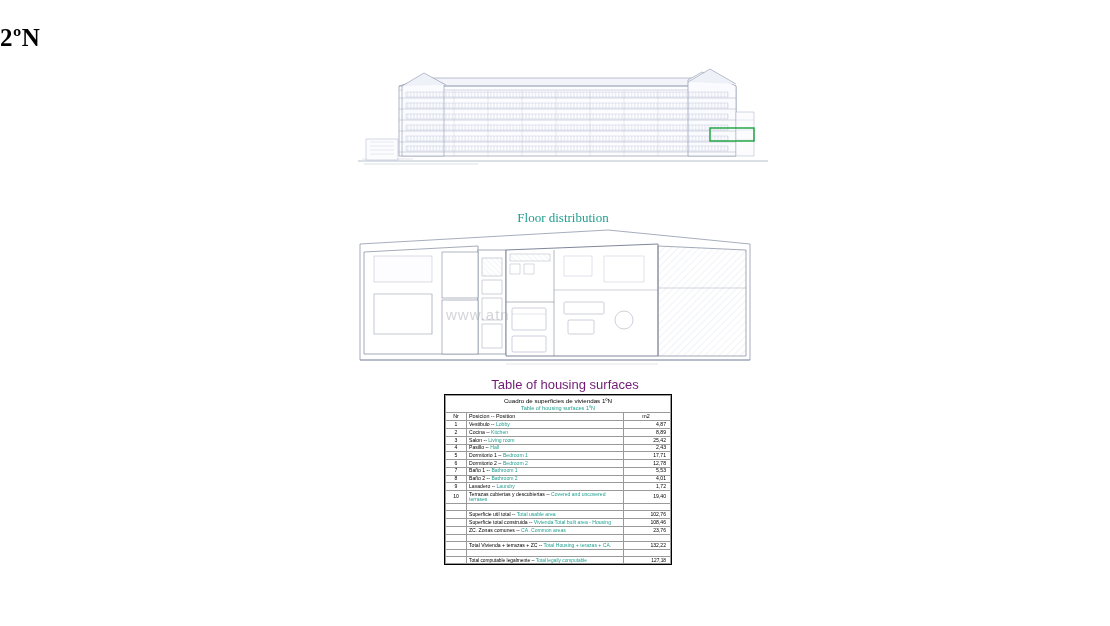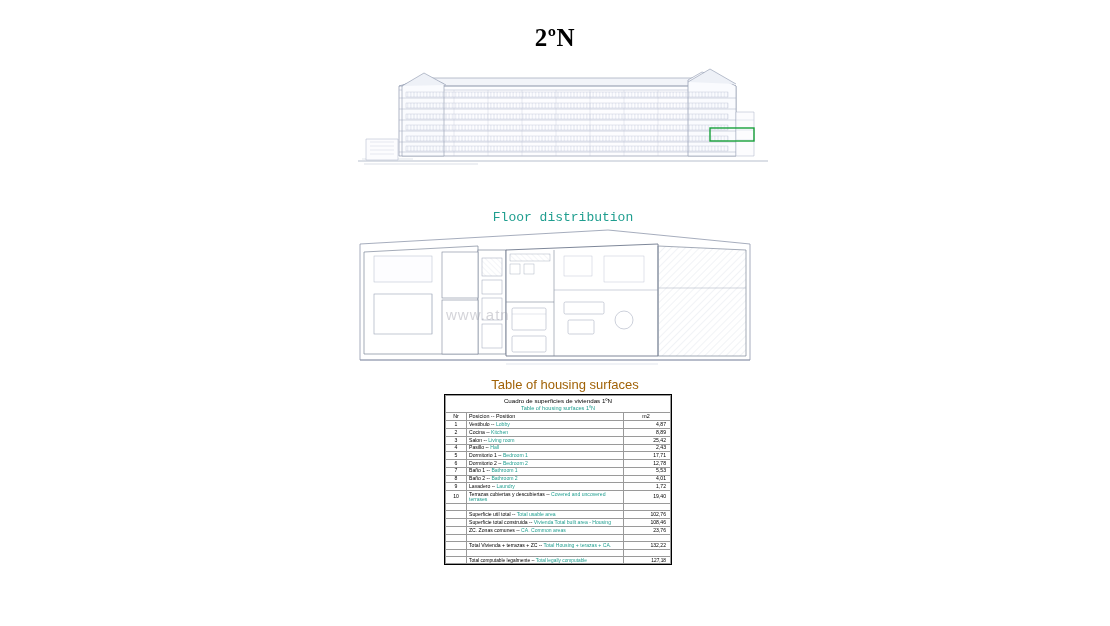--- a/index.html
+++ b/index.html
@@ -14,21 +14,20 @@
     font-family: "Liberation Sans", sans-serif;
     overflow: hidden;
   }
 
   
   #doc-title {
     position: absolute;
     left: 0;
     top: 24px;
     width: 1110px;
-    text-align: center;
     font-family: "Liberation Serif", serif;
     font-weight: bold;
     font-size: 25px;
     color: #000000;
     letter-spacing: 0.5px;
   }
 
   
   #elevation-figure {
     position: absolute;
@@ -41,21 +40,21 @@
   }
   #elevation-figure svg { display:block; }
 
   
   #floor-distribution-heading {
     position: absolute;
     left: 358px;
     top: 210px;
     width: 410px;
     text-align: center;
-    font-family: Liberation Mono, monospace;
+    font-family: Liberation Serif, serif;
     font-size: 13px;
     color: #1f9e8f;
   }
   #floorplan-figure {
     position: absolute;
     left: 358px;
     top: 228px;
     width: 410px;
     height: 143px;
     overflow: hidden;
@@ -74,21 +73,21 @@
   }
 
   
   #table-heading {
     position: absolute;
     left: 350px;
     top: 377px;
     width: 430px;
     text-align: center;
     font-size: 13px;
-    color: #a16207;
+    color: #701a75;
   }
 
   #surfaces-table-wrap {
     position: absolute;
     left: 444px;
     top: 394px;
     width: 226px;
     border: 1px solid #000000;
     background: #ffffff;
   }

